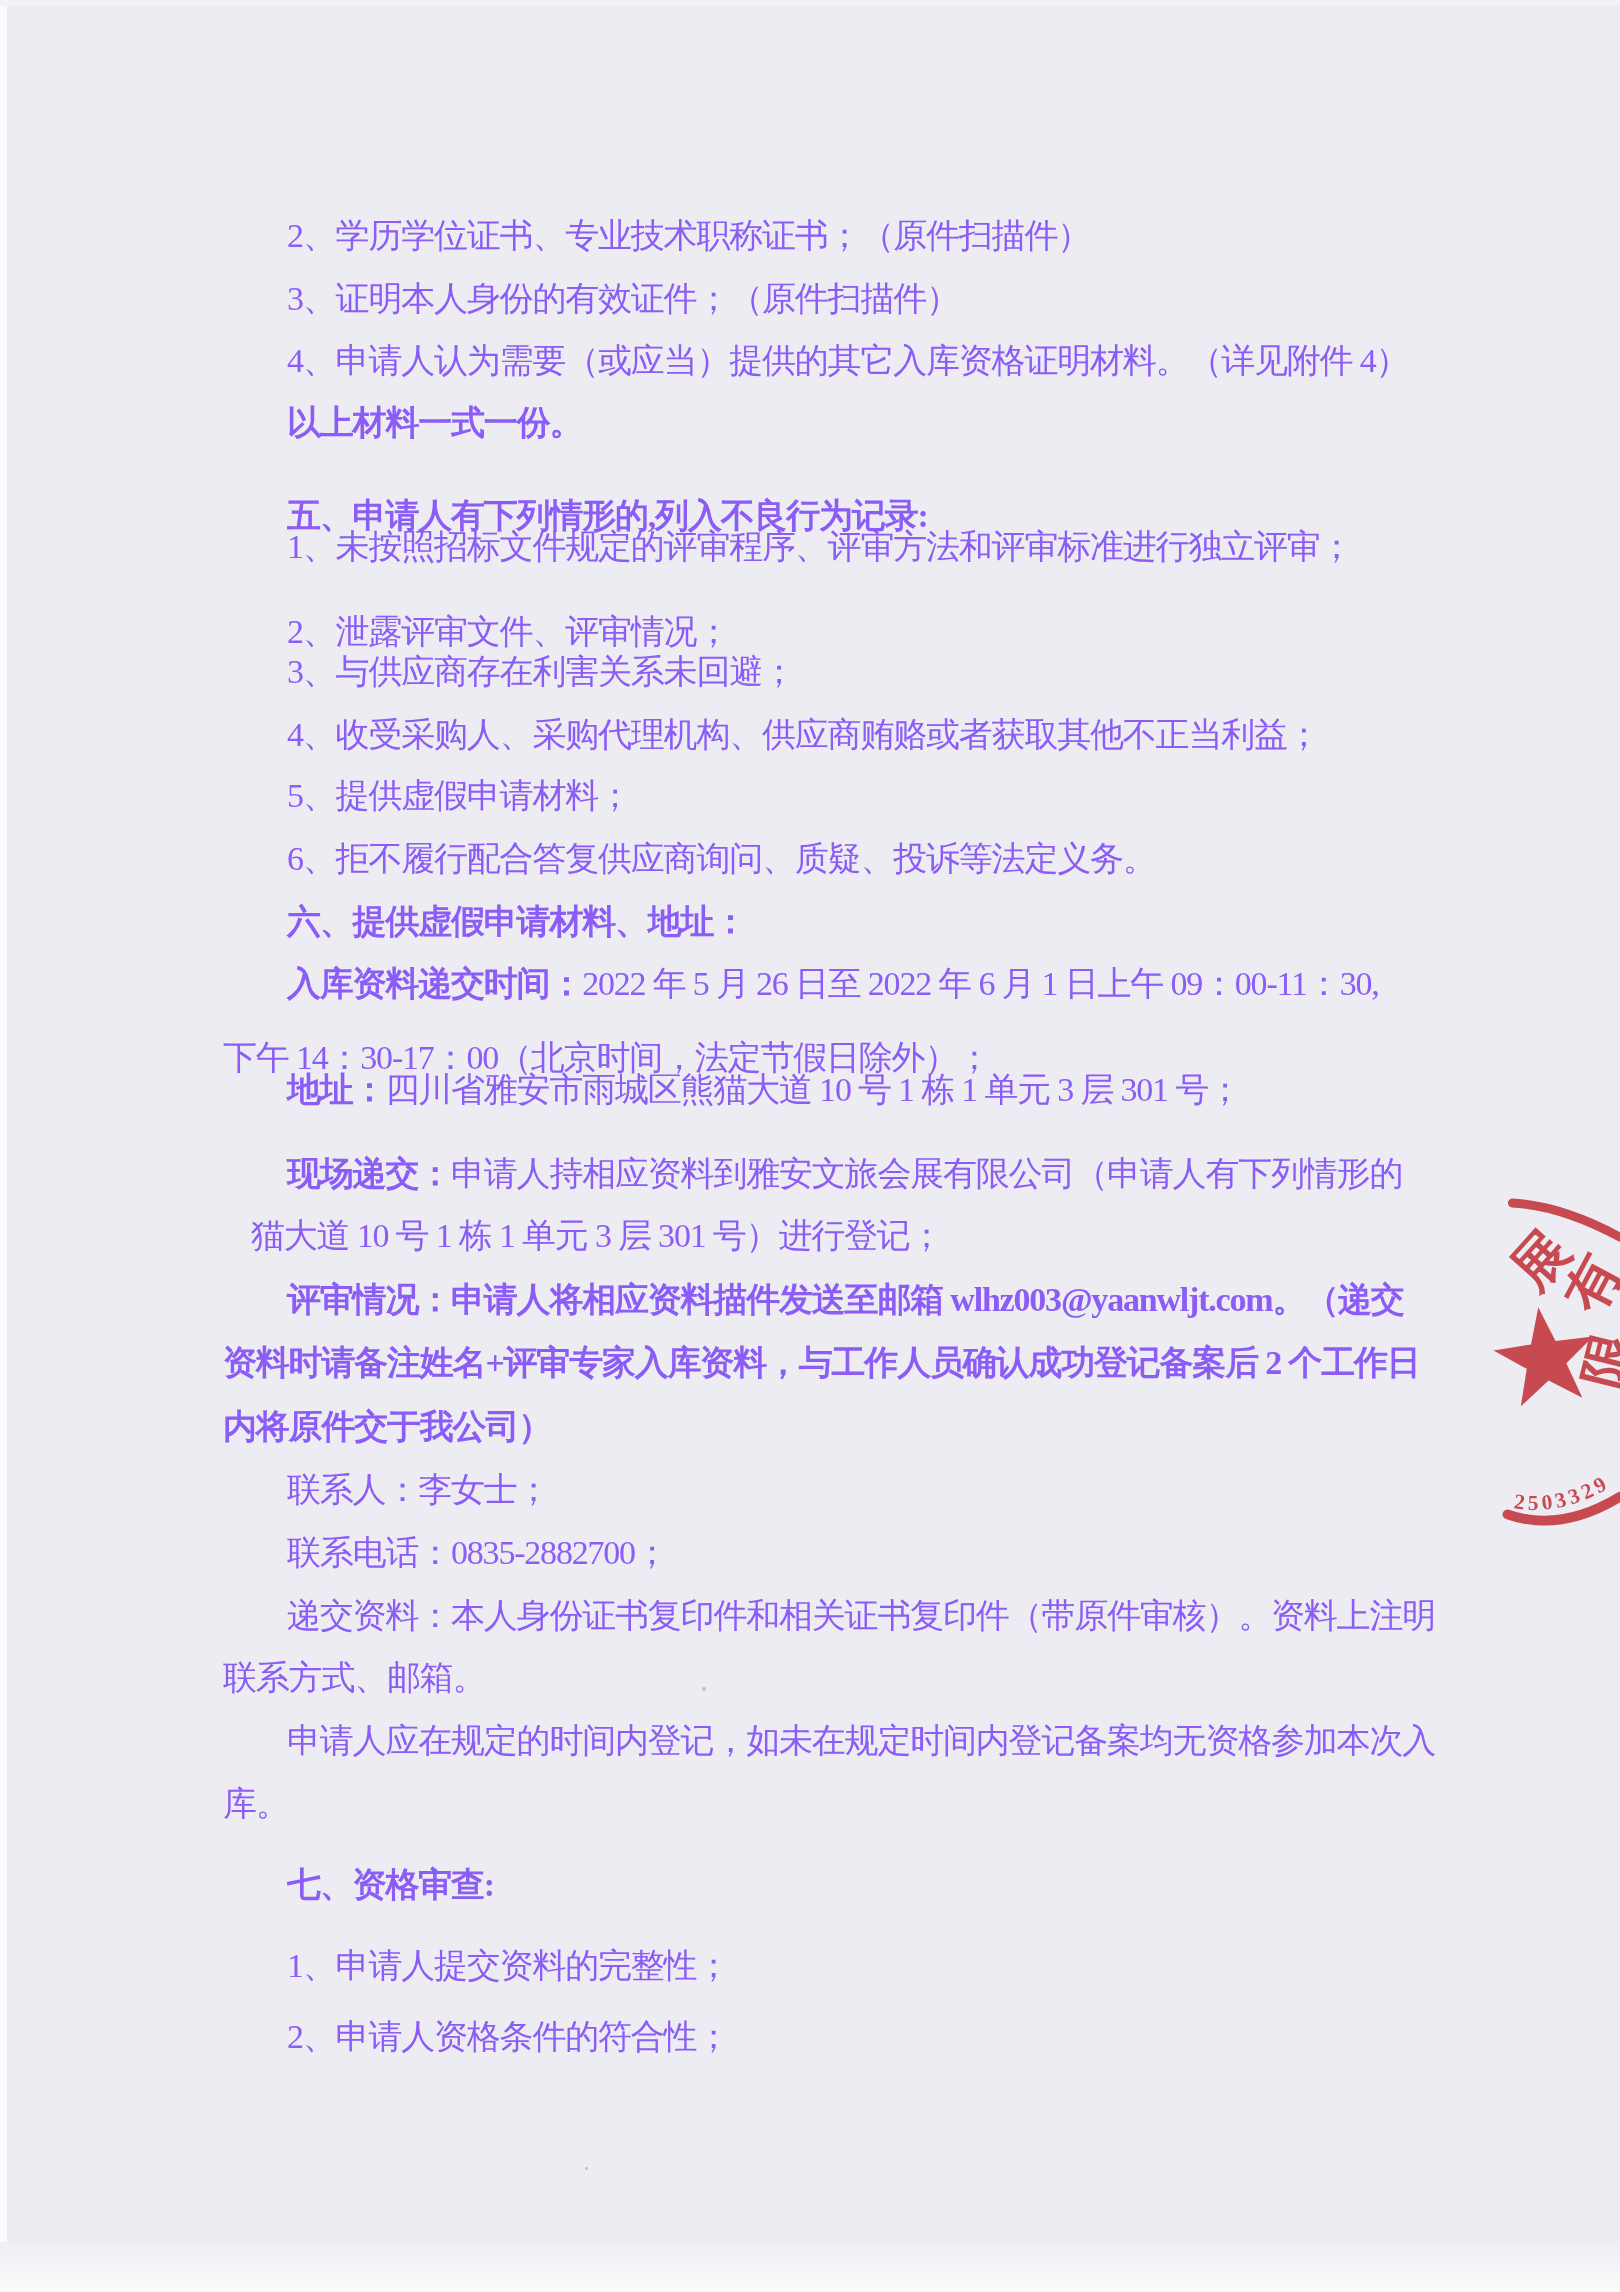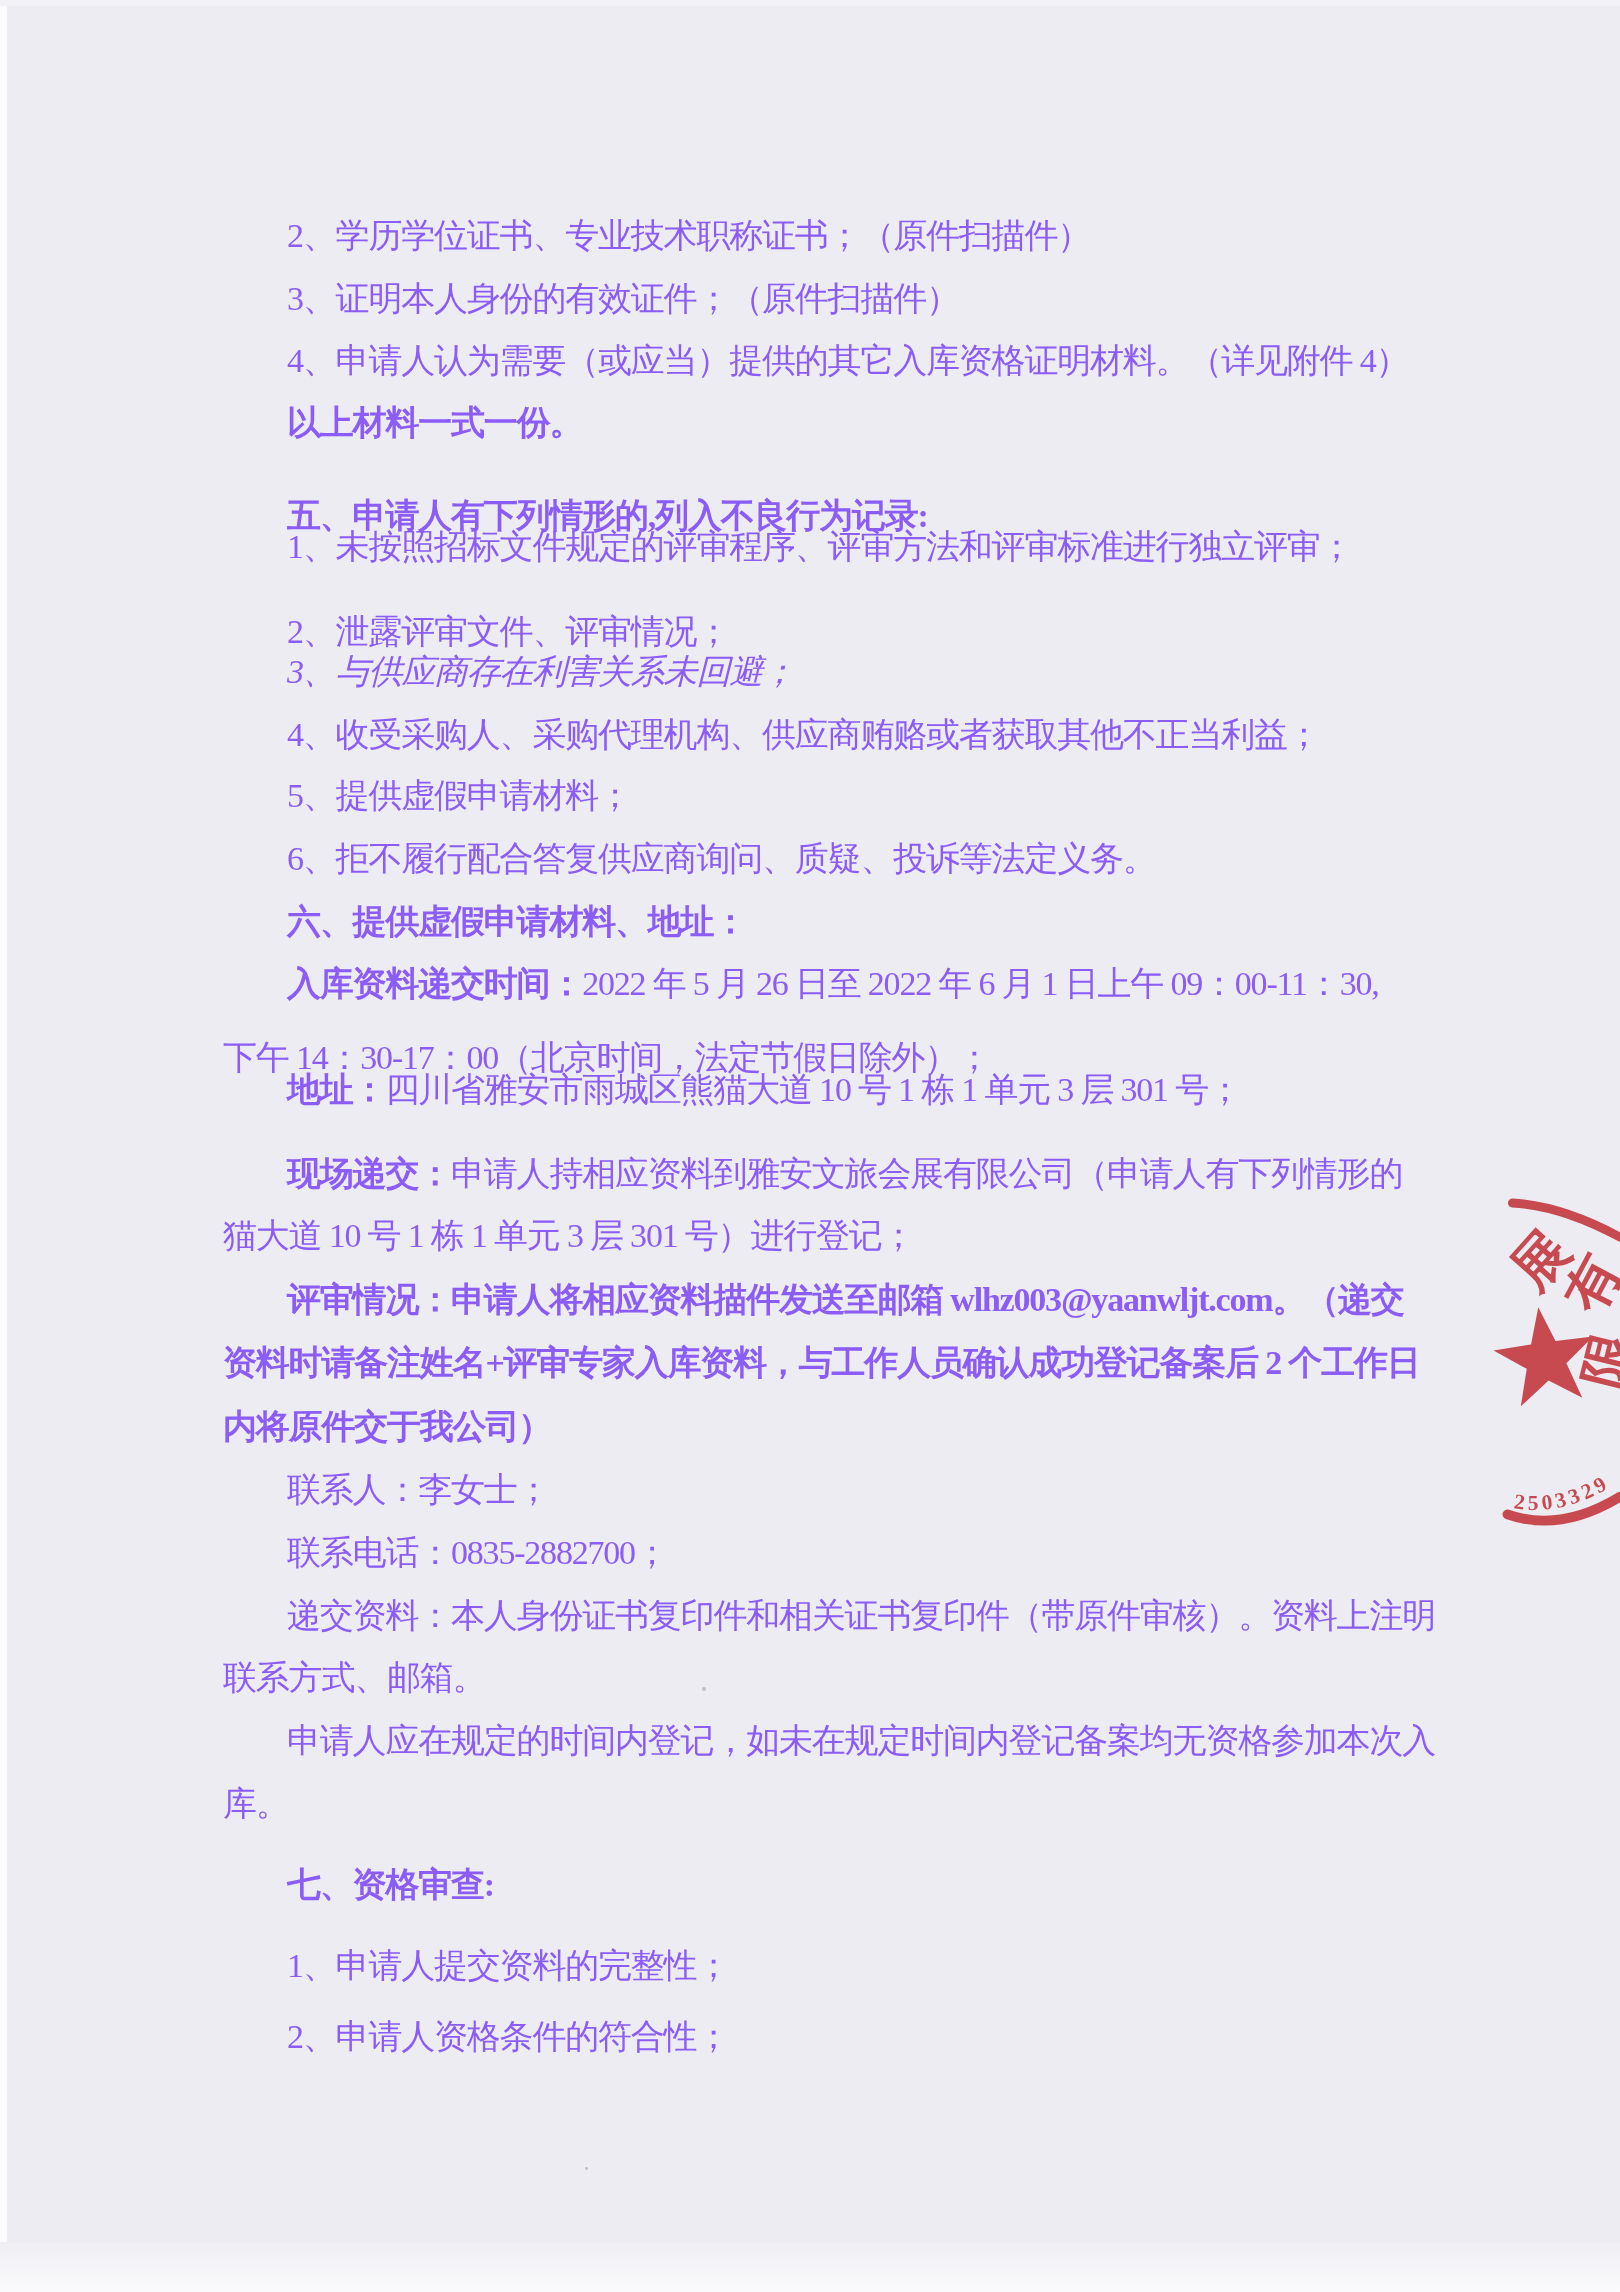--- a/index.html
+++ b/index.html
@@ -46,30 +46,30 @@
   <div class="edge-bottom"></div>
 
   <div id="text-layer">
       <div class="line first" style="top: 216px;"><span>2、学历学位证书、专业技术职称证书；（原件扫描件）</span></div>
       <div class="line first" style="top: 279px;"><span>3、证明本人身份的有效证件；（原件扫描件）</span></div>
       <div class="line first" style="top: 341px;"><span>4、申请人认为需要（或应当）提供的其它入库资格证明材料。（详见附件 4）</span></div>
       <div class="line first" style="top: 403px;"><span class="b">以上材料一式一份。</span></div>
       <div class="line first" style="top: 464px; margin-top: 32px;"><span class="b">五、申请人有下列情形的,列入不良行为记录:</span></div>
       <div class="line first" style="top: 527px;"><span>1、未按照招标文件规定的评审程序、评审方法和评审标准进行独立评审；</span></div>
       <div class="line first" style="top: 612px;"><span>2、泄露评审文件、评审情况；</span></div>
-      <div class="line first" style="top: 652px; font-style: italic;"><span>3、与供应商存在利害关系未回避；</span></div>
+      <div class="line first" style="top: 652px;"><span>3、与供应商存在利害关系未回避；</span></div>
       <div class="line first" style="top: 715px;"><span>4、收受采购人、采购代理机构、供应商贿赂或者获取其他不正当利益；</span></div>
       <div class="line first" style="top: 776px;"><span>5、提供虚假申请材料；</span></div>
       <div class="line first" style="top: 839px;"><span>6、拒不履行配合答复供应商询问、质疑、投诉等法定义务。</span></div>
       <div class="line first" style="top: 902px;"><span class="b">六、提供虚假申请材料、地址：</span></div>
       <div class="line first" style="top: 964px;"><span class="b">入库资料递交时间：</span><span>2022 年 5 月 26 日至 2022 年 6 月 1 日上午 09：00-11：30,</span></div>
       <div class="line cont" style="top: 1027px; margin-top: 11px;"><span>下午 14：30-17：00（北京时间，法定节假日除外）；</span></div>
       <div class="line first" style="top: 1070px;"><span class="b">地址：</span><span>四川省雅安市雨城区熊猫大道 10 号 1 栋 1 单元 3 层 301 号；</span></div>
       <div class="line first" style="top: 1154px;"><span class="b">现场递交：</span><span>申请人持相应资料到雅安文旅会展有限公司（申请人有下列情形的</span></div>
-      <div class="line cont" style="top: 1216px;"><span>猫大道 10 号 1 栋 1 单元 3 层 301 号）进行登记；</span></div>
+      <div class="line cont" style="top: 1216px; margin-left: 28px;"><span>猫大道 10 号 1 栋 1 单元 3 层 301 号）进行登记；</span></div>
       <div class="line first" style="top: 1280px;"><span class="b">评审情况：申请人将相应资料描件发送至邮箱 wlhz003@yaanwljt.com。（递交</span></div>
       <div class="line cont" style="top: 1343px;"><span class="b">资料时请备注姓名+评审专家入库资料，与工作人员确认成功登记备案后 2 个工作日</span></div>
       <div class="line cont" style="top: 1407px;"><span class="b">内将原件交于我公司）</span></div>
       <div class="line first" style="top: 1470px;"><span>联系人：李女士；</span></div>
       <div class="line first" style="top: 1533px;"><span>联系电话：0835-2882700；</span></div>
       <div class="line first" style="top: 1596px;"><span>递交资料：本人身份证书复印件和相关证书复印件（带原件审核）。资料上注明</span></div>
       <div class="line cont" style="top: 1658px;"><span>联系方式、邮箱。</span></div>
       <div class="line first" style="top: 1721px;"><span>申请人应在规定的时间内登记，如未在规定时间内登记备案均无资格参加本次入</span></div>
       <div class="line cont" style="top: 1784px;"><span>库。</span></div>
       <div class="line first" style="top: 1865px;"><span class="b">七、资格审查:</span></div>

